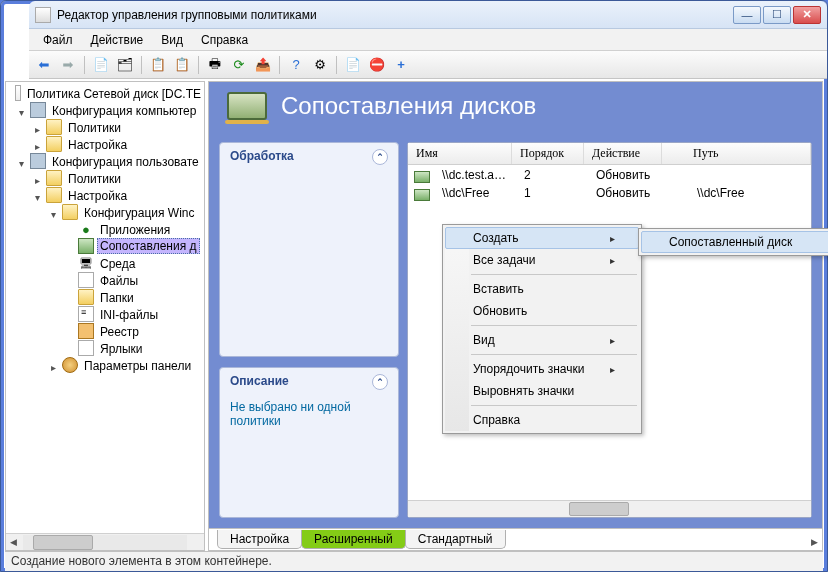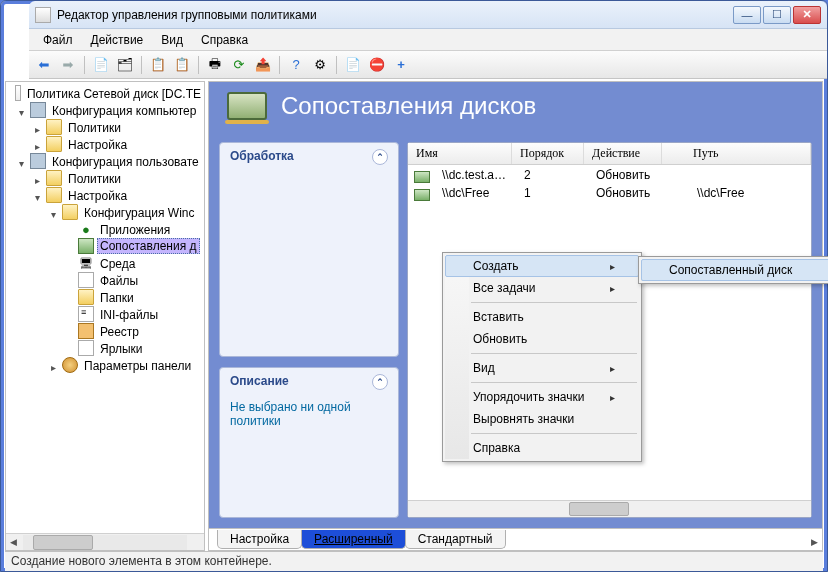--- a/index.html
+++ b/index.html
@@ -79,21 +79,21 @@
 .row .cell { padding:1px 8px; overflow:hidden; white-space:nowrap; text-overflow:ellipsis; }
 .row .dicon { width:16px; height:12px; background:linear-gradient(#cde6c3,#79b069); border:1px solid #4a7a3a; margin-left:6px; margin-right:4px; flex-shrink:0; }
 .c-name{width:104px;} .c-order{width:72px;} .c-action{width:78px;} .c-path{flex:1;margin-left:23px;}
 
 .list-hscroll { height:17px; background:#f0f0f0; border-top:1px solid #d0d0d0; position:relative; }
 .list-hscroll .thumb { position:absolute; left:40%; width:60px; top:1px; bottom:1px; background:#cdcdcd; border:1px solid #aaa; border-radius:2px;}
 
 
 .tabs { height: 22px; display:flex; align-items:flex-end; padding-left: 8px; border-top: 1px solid #c0c0c0; background:#fff;}
 .tab { padding: 2px 12px; border: 1px solid #b0b0b0; border-top:none; border-radius: 0 0 5px 5px; margin-right:-1px; background:#f4f4f4; position:relative; top:-1px;}
-.tab.active { background:#1d4ed8;text-decoration:underline; }
+.tab.active { background:#84cc16; }
 
 
 .statusbar { position:absolute; bottom:0; left:4px; right:4px; height:20px; background:#f2f2f2; border-top:1px solid #c0c0c0; padding:2px 6px; color:#333; }
 
 
 .ctx { position:absolute; background:#f2f2f2; border:1px solid #9a9a9a; box-shadow:2px 2px 4px rgba(0,0,0,0.25); padding:2px; z-index:50; }
 .ctx-item { display:flex; align-items:center; justify-content:space-between; padding:4px 24px 4px 28px; min-width:170px; height:22px; position:relative; }
 .ctx-item.hi { background:#d6e5f5; border:1px solid #a6c3e6; border-radius:2px; padding:3px 23px 3px 27px; }
 .ctx-item .arrow::after { content:"▸"; font-size:10px; color:#333; }
 .ctx-sep { height:1px; background:#c8c8c8; margin:3px 2px 3px 26px; }
@@ -303,21 +303,21 @@
         <div class="tab">Настройка</div>
         <div class="tab active">Расширенный</div>
         <div class="tab">Стандартный</div>
       </div>
     </div>
   </div>
 
   <div class="statusbar">Создание нового элемента в этом контейнере.</div>
 </div>
 
-<div class="ctx" style="left:442px; top:224px; width:200px;margin-top:28px;">
+<div class="ctx" style="left:442px; top:224px; width:200px;">
   <div class="ctx-iconstrip"></div>
   <div class="ctx-items">
     <div class="ctx-item hi">
         <span>Создать</span>
         <span class="arrow"></span>
       <div class="ctx submenu" style="width:228px;">
         <div class="ctx-iconstrip"></div>
         <div class="ctx-items">
           <div class="ctx-item hi">
               <span>Сопоставленный диск</span>

